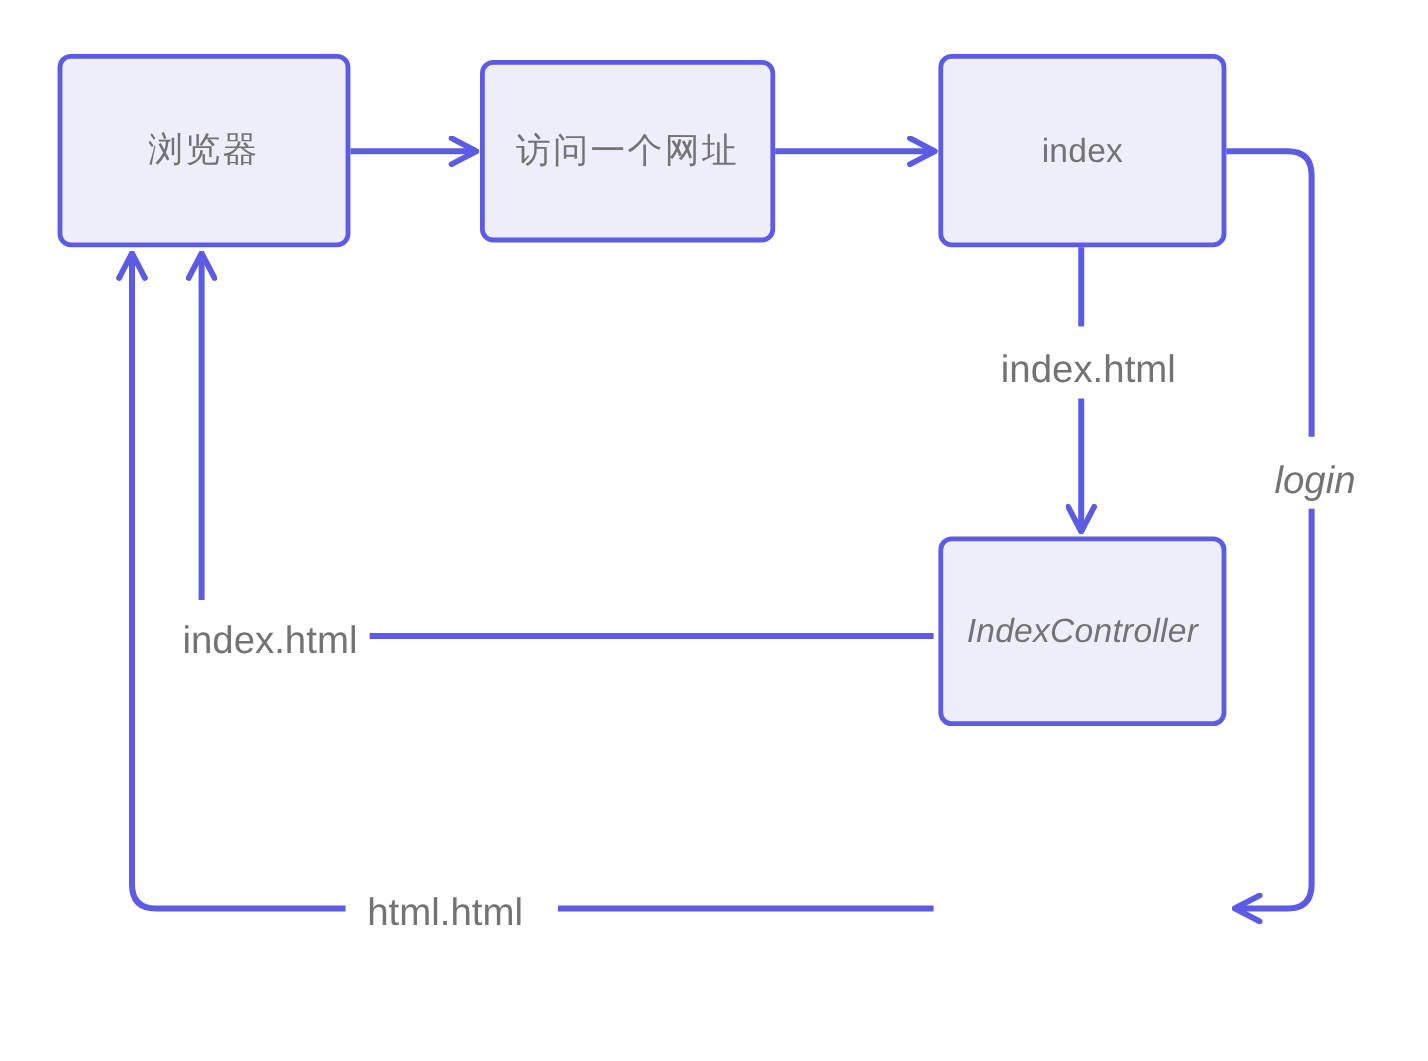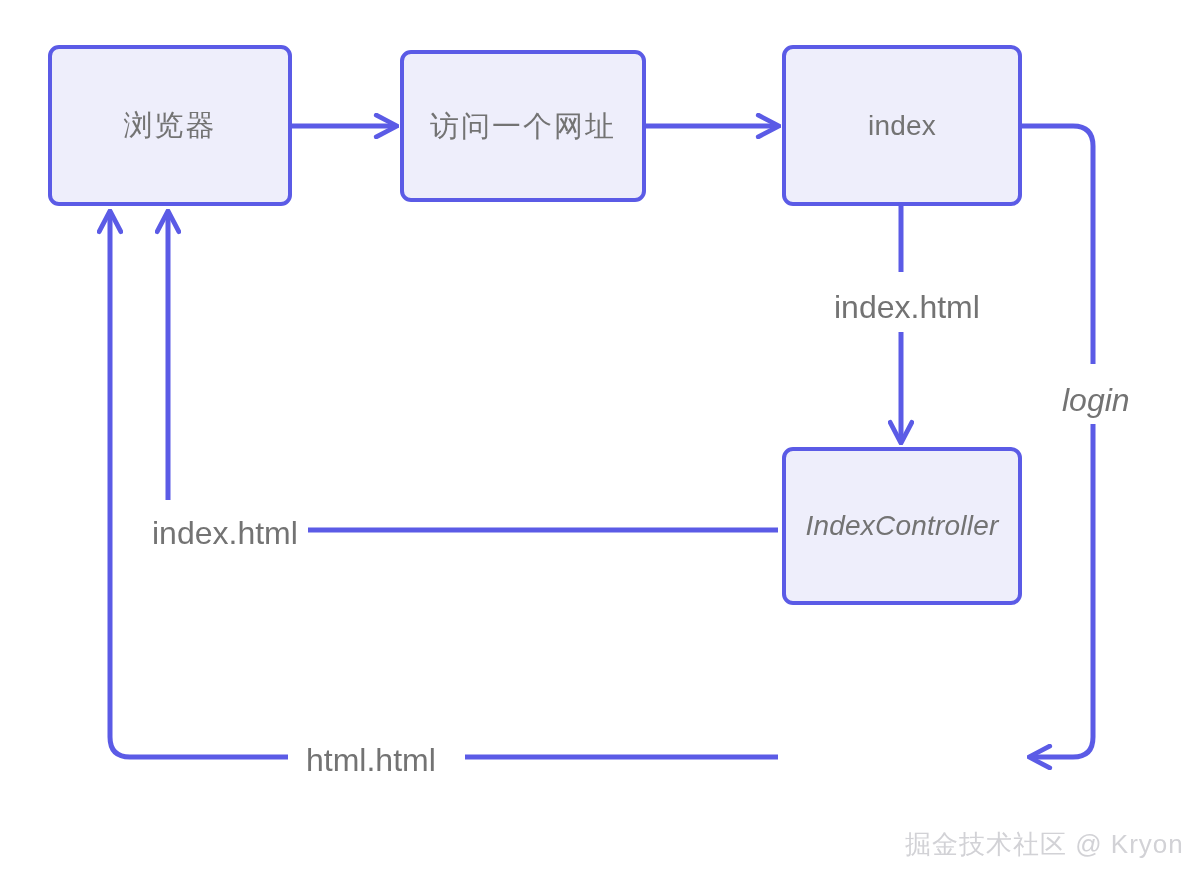--- a/index.html
+++ b/index.html
@@ -122,17 +122,14 @@
   </div>
 
   <div class="edge-label" style="left:146px; top:514px;">
     <span>index.html</span>
   </div>
 
   <div class="edge-label" style="left:300px; top:741px;">
     <span>html.html</span>
   </div>
 
-  <div class="watermark" style="left:905px; top:831px;">
-    <span>掘金技术社区 @ Kryon</span>
-  </div>
 
 </div>
 
 </body></html>

